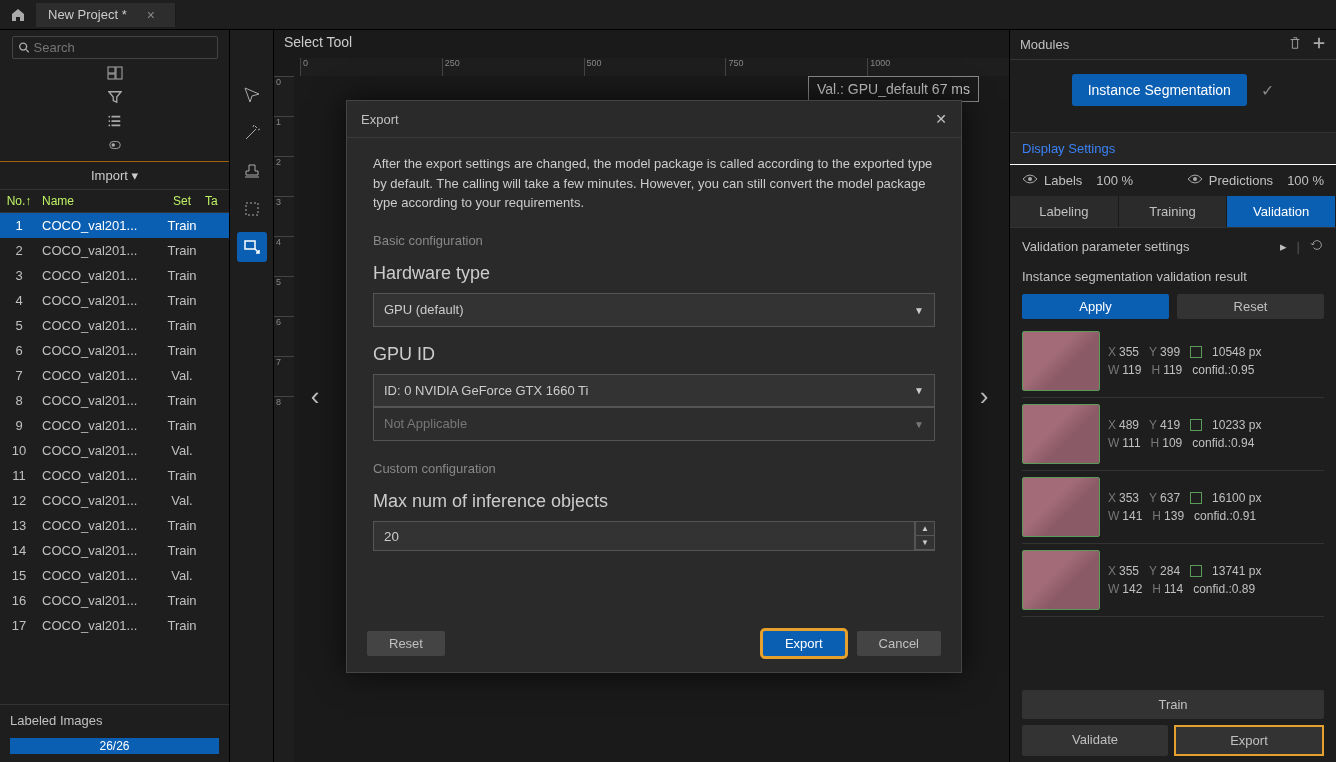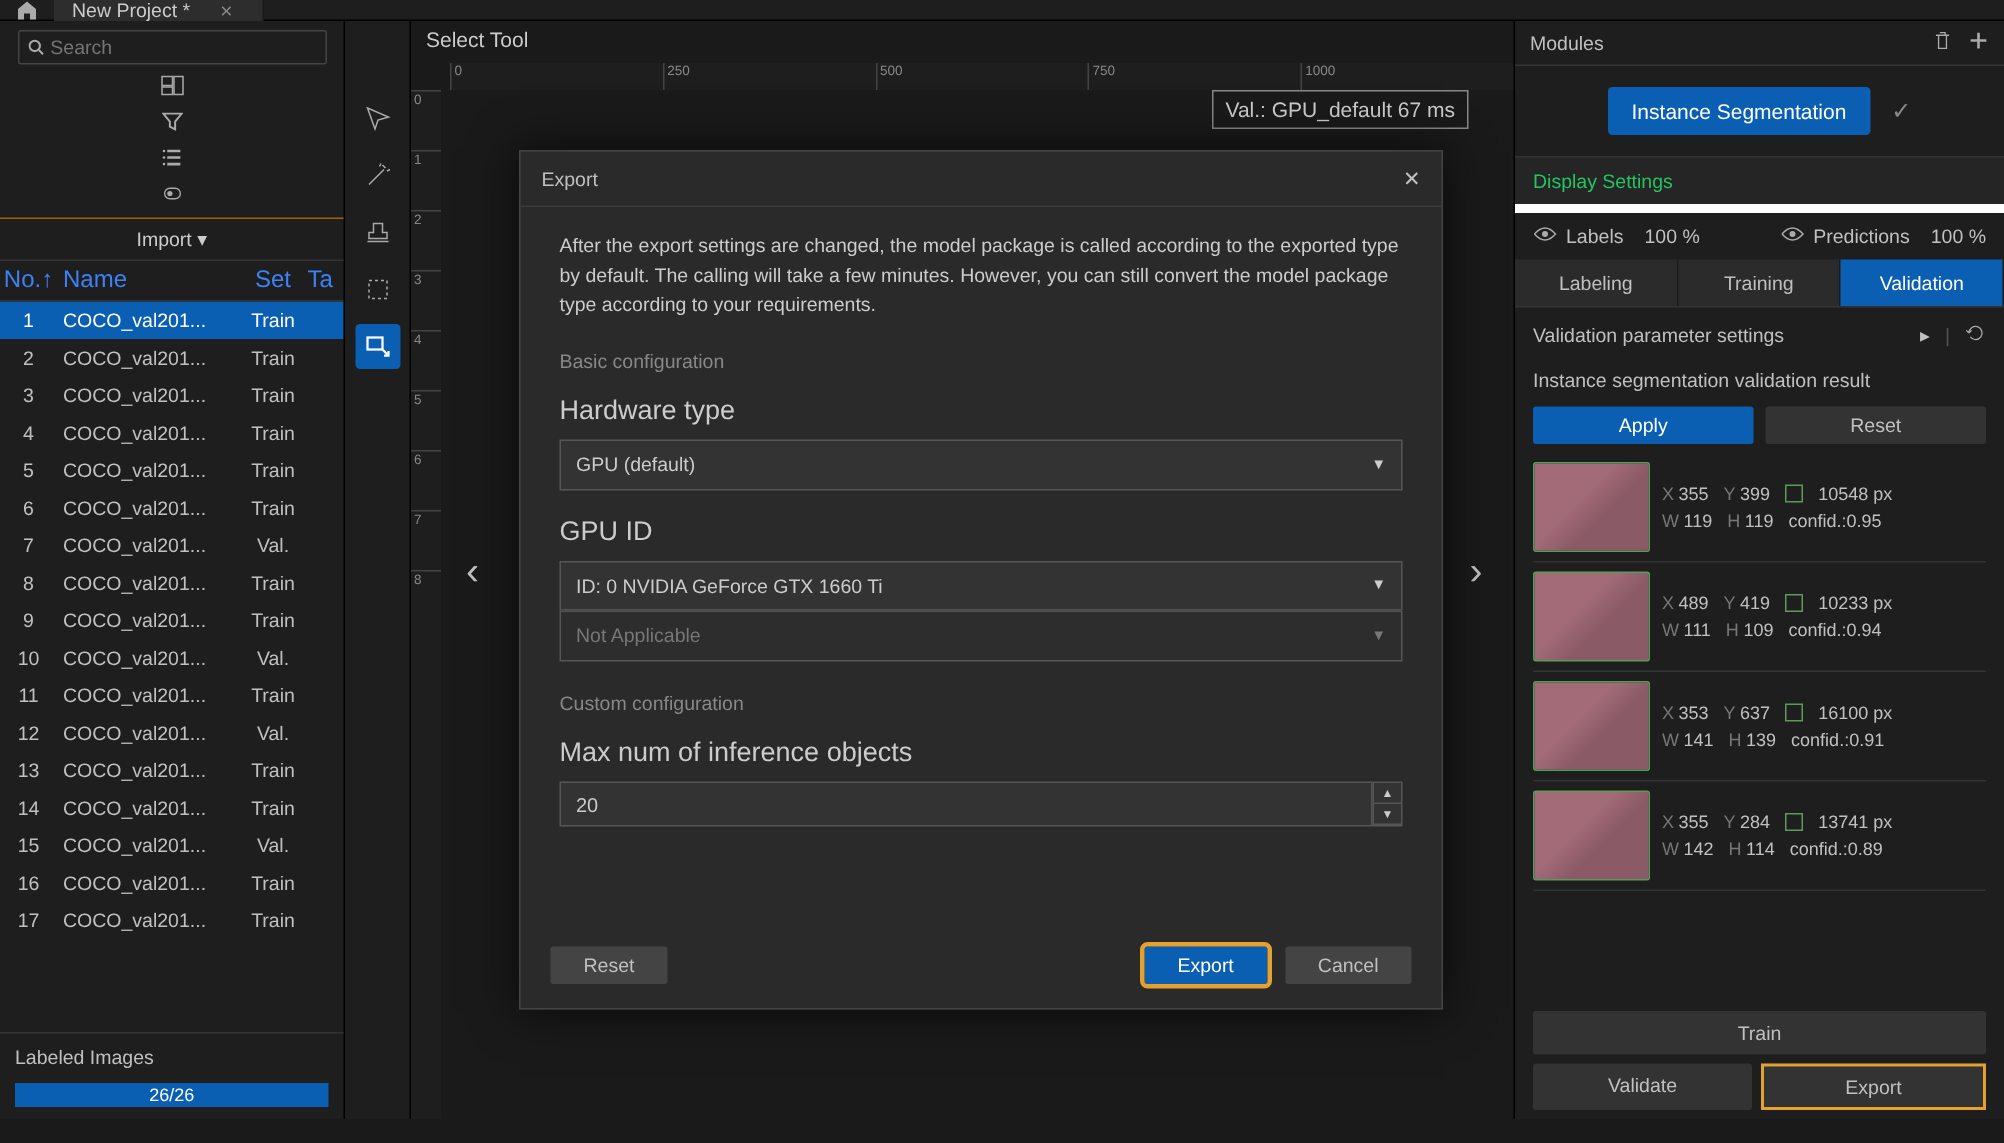--- a/index.html
+++ b/index.html
@@ -1,29 +1,29 @@
 <!DOCTYPE html>
 <html><head>
 <meta charset="utf-8">
 <style>
   * { box-sizing: border-box; margin: 0; padding: 0; font-family: "Segoe UI", Arial, sans-serif; }
   body { width: 1336px; height: 762px; background: #1a1a1a; color: #c0c0c0; font-size: 13px; overflow: hidden; position: relative; }
-  .titlebar { height: 14px; background: #1e1e1e; display: flex; align-items: center; padding: 0 8px; border-bottom: 1px solid #000; }
+  .titlebar { height: 30px; background: #1e1e1e; display: flex; align-items: center; padding: 0 8px; border-bottom: 1px solid #000; }
   .home-icon { width: 20px; height: 20px; display:flex; align-items:center; justify-content:center; margin-right: 8px; }
   .tab { background: #2d2d2d; padding: 4px 20px 4px 12px; color:#ccc; display:flex; align-items:center; gap:20px; font-size:13px; border-right:1px solid #1a1a1a;}
   .tab .close { color:#888; font-size:14px;}
   .main { display: flex; height: calc(100% - 30px); }
   
   .left-panel { width: 230px; background:#1e1e1e; border-right:1px solid #000; display:flex; flex-direction:column; }
   .searchbar { display:flex; align-items:center; gap:4px; padding:6px; border-bottom:1px solid #a16207;flex-direction:column;}
   .search-wrap { flex:1; border:1px solid #444; padding:3px 6px; display:flex; align-items:center; gap:4px; border-radius:2px;}
   .search-wrap input { background:transparent; border:none; outline:none; color:#aaa; width:100%; font-size:13px;}
   .toolrow-icon { width:20px; height:20px; display:flex; align-items:center; justify-content:center; cursor:pointer;}
   .import-row { text-align:center; padding:6px; color:#ccc; border-bottom:1px solid #333; cursor:pointer;}
-  .table-head { display:flex; font-size:16px; color:#3b82f6; border-bottom:1px solid #333; padding:4px 0;}
+  .table-head { display:flex; font-size:12px; color:#bef264; border-bottom:1px solid #333; padding:4px 0;}
   .th-no{ width:38px; text-align:center;}
   .th-name{ flex:1; padding-left:4px;}
   .th-set{ width:46px; text-align:center;}
   .th-ta{ width:24px;}
   .row { display:flex; align-items:center; font-size:13px; padding:5px 0; cursor:pointer;}
   .row.selected{ background:#0a5fb3; color:#fff;}
   .cell-no{ width:38px; text-align:center;}
   .cell-name{ flex:1; padding-left:4px; overflow:hidden; text-overflow:ellipsis; white-space:nowrap;}
   .cell-set{ width:46px; text-align:center;}
   .cell-ta{ width:24px;}
@@ -45,21 +45,21 @@
   .nav-chevron{ position:absolute; top:50%; width:30px; height:60px; display:flex; align-items:center; justify-content:center; font-size:26px; cursor:pointer; transform:translateY(-50%);}
   .nav-left{ left:26px;}
   .nav-right{ right:10px;}
   
   .right-panel{ width:326px; background:#1e1e1e; display:flex; flex-direction:column;}
   .mod-head{ display:flex; align-items:center; justify-content:space-between; padding:6px 10px; border-bottom:1px solid #333;}
   .mod-actions{ display:flex; gap:10px;}
   .mod-title-pill{ display:flex; align-items:center; justify-content:center; gap:14px; padding:14px 0;}
   .pill{ background:#0a5fb3; color:#fff; padding:8px 16px; border-radius:3px; cursor:pointer; font-size:14px;}
   .check{ color:#888; font-size:16px;}
-  .section-title{ padding:8px 12px; color:#22c55e; border-bottom:6px solid #ffffff; border-top:1px solid #333; background:#252525;}
+  .section-title{ padding:8px 12px; color:#3b82f6; border-bottom:1px solid #ffffff; border-top:1px solid #333; background:#252525;margin-top:12px;}
   .display-row{ display:flex; align-items:center; justify-content:space-between; padding:8px 12px;}
   .eye-group{ display:flex; align-items:center; gap:6px;}
   .tabs3{ display:flex; border-bottom:1px solid #333;}
   .tab3{ flex:1; text-align:center; padding:8px 0; background:#2b2b2b; cursor:pointer; border-right:1px solid #1a1a1a;}
   .tab3.active{ background:#0a5fb3; color:#fff;}
   .param-row{ display:flex; align-items:center; justify-content:space-between; padding:10px 12px; font-size:13px;}
   .param-icons{ display:flex; gap:10px; align-items:center;}
   .conf-row{ display:flex; align-items:center; gap:8px; padding:6px 12px;}
   .conf-input{ width:80px; background:#2a2a2a; border:1px solid #444; padding:3px 6px; color:#ccc;}
   .spin{ display:flex; flex-direction:column; border:1px solid #444;}

